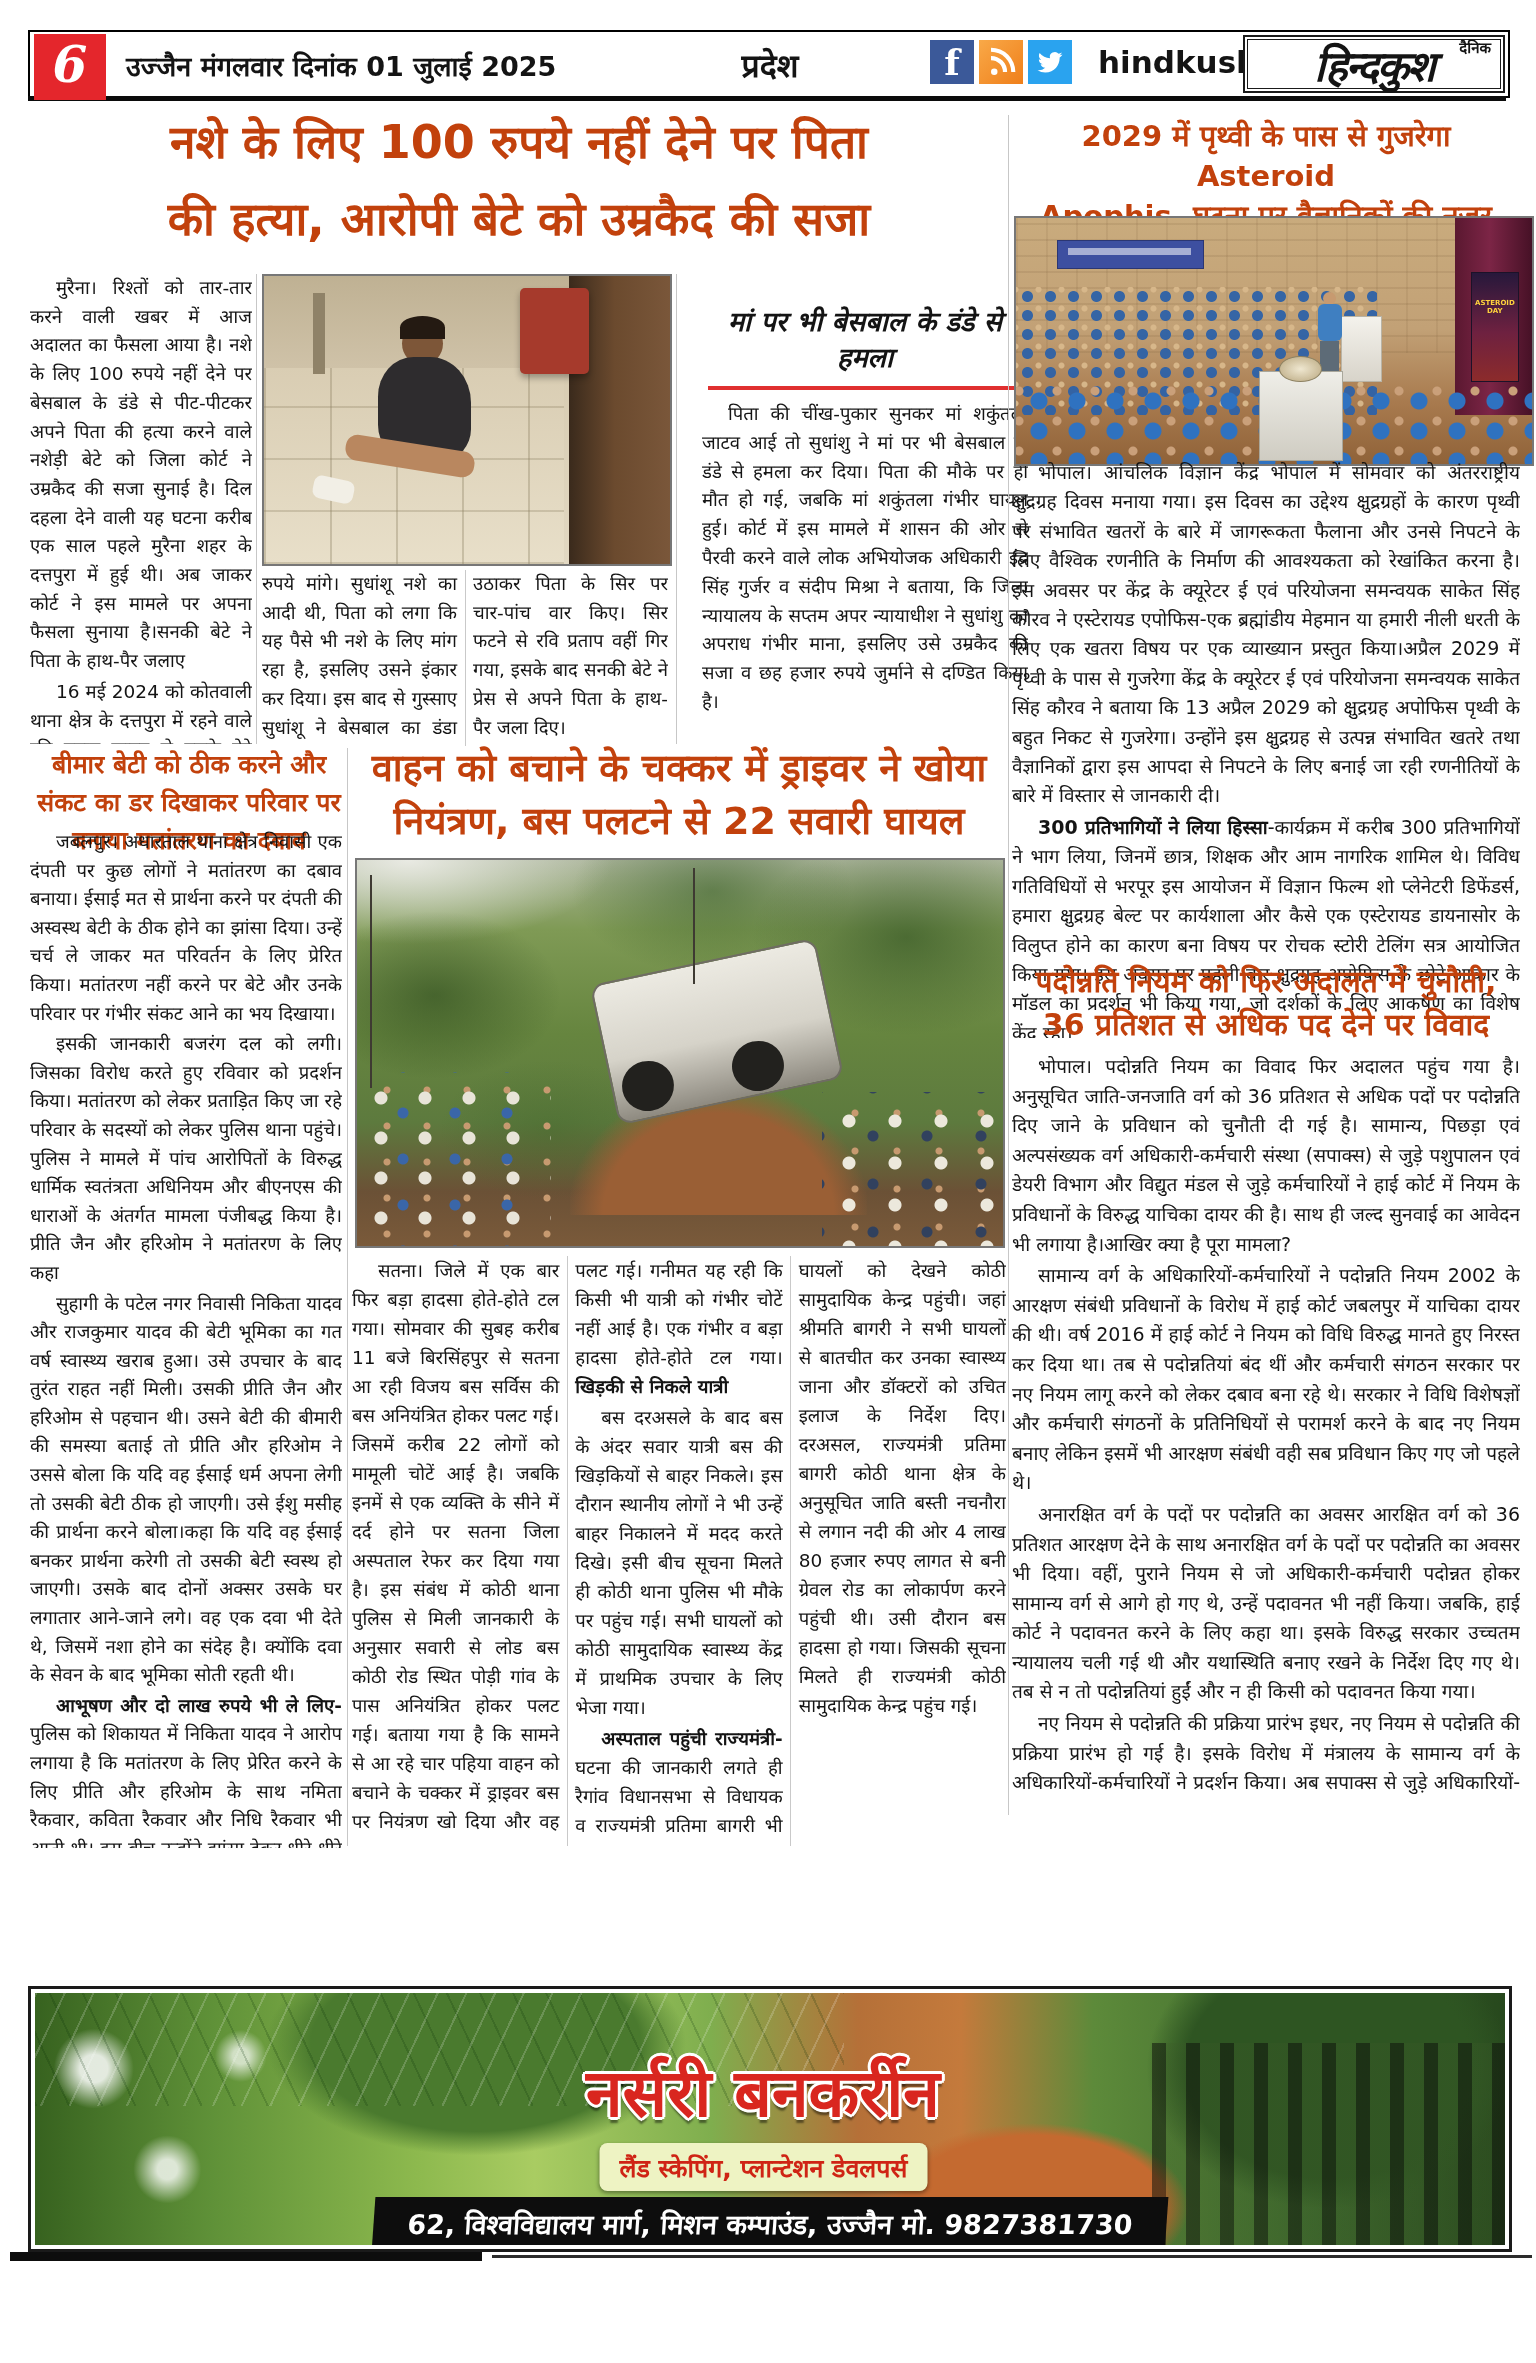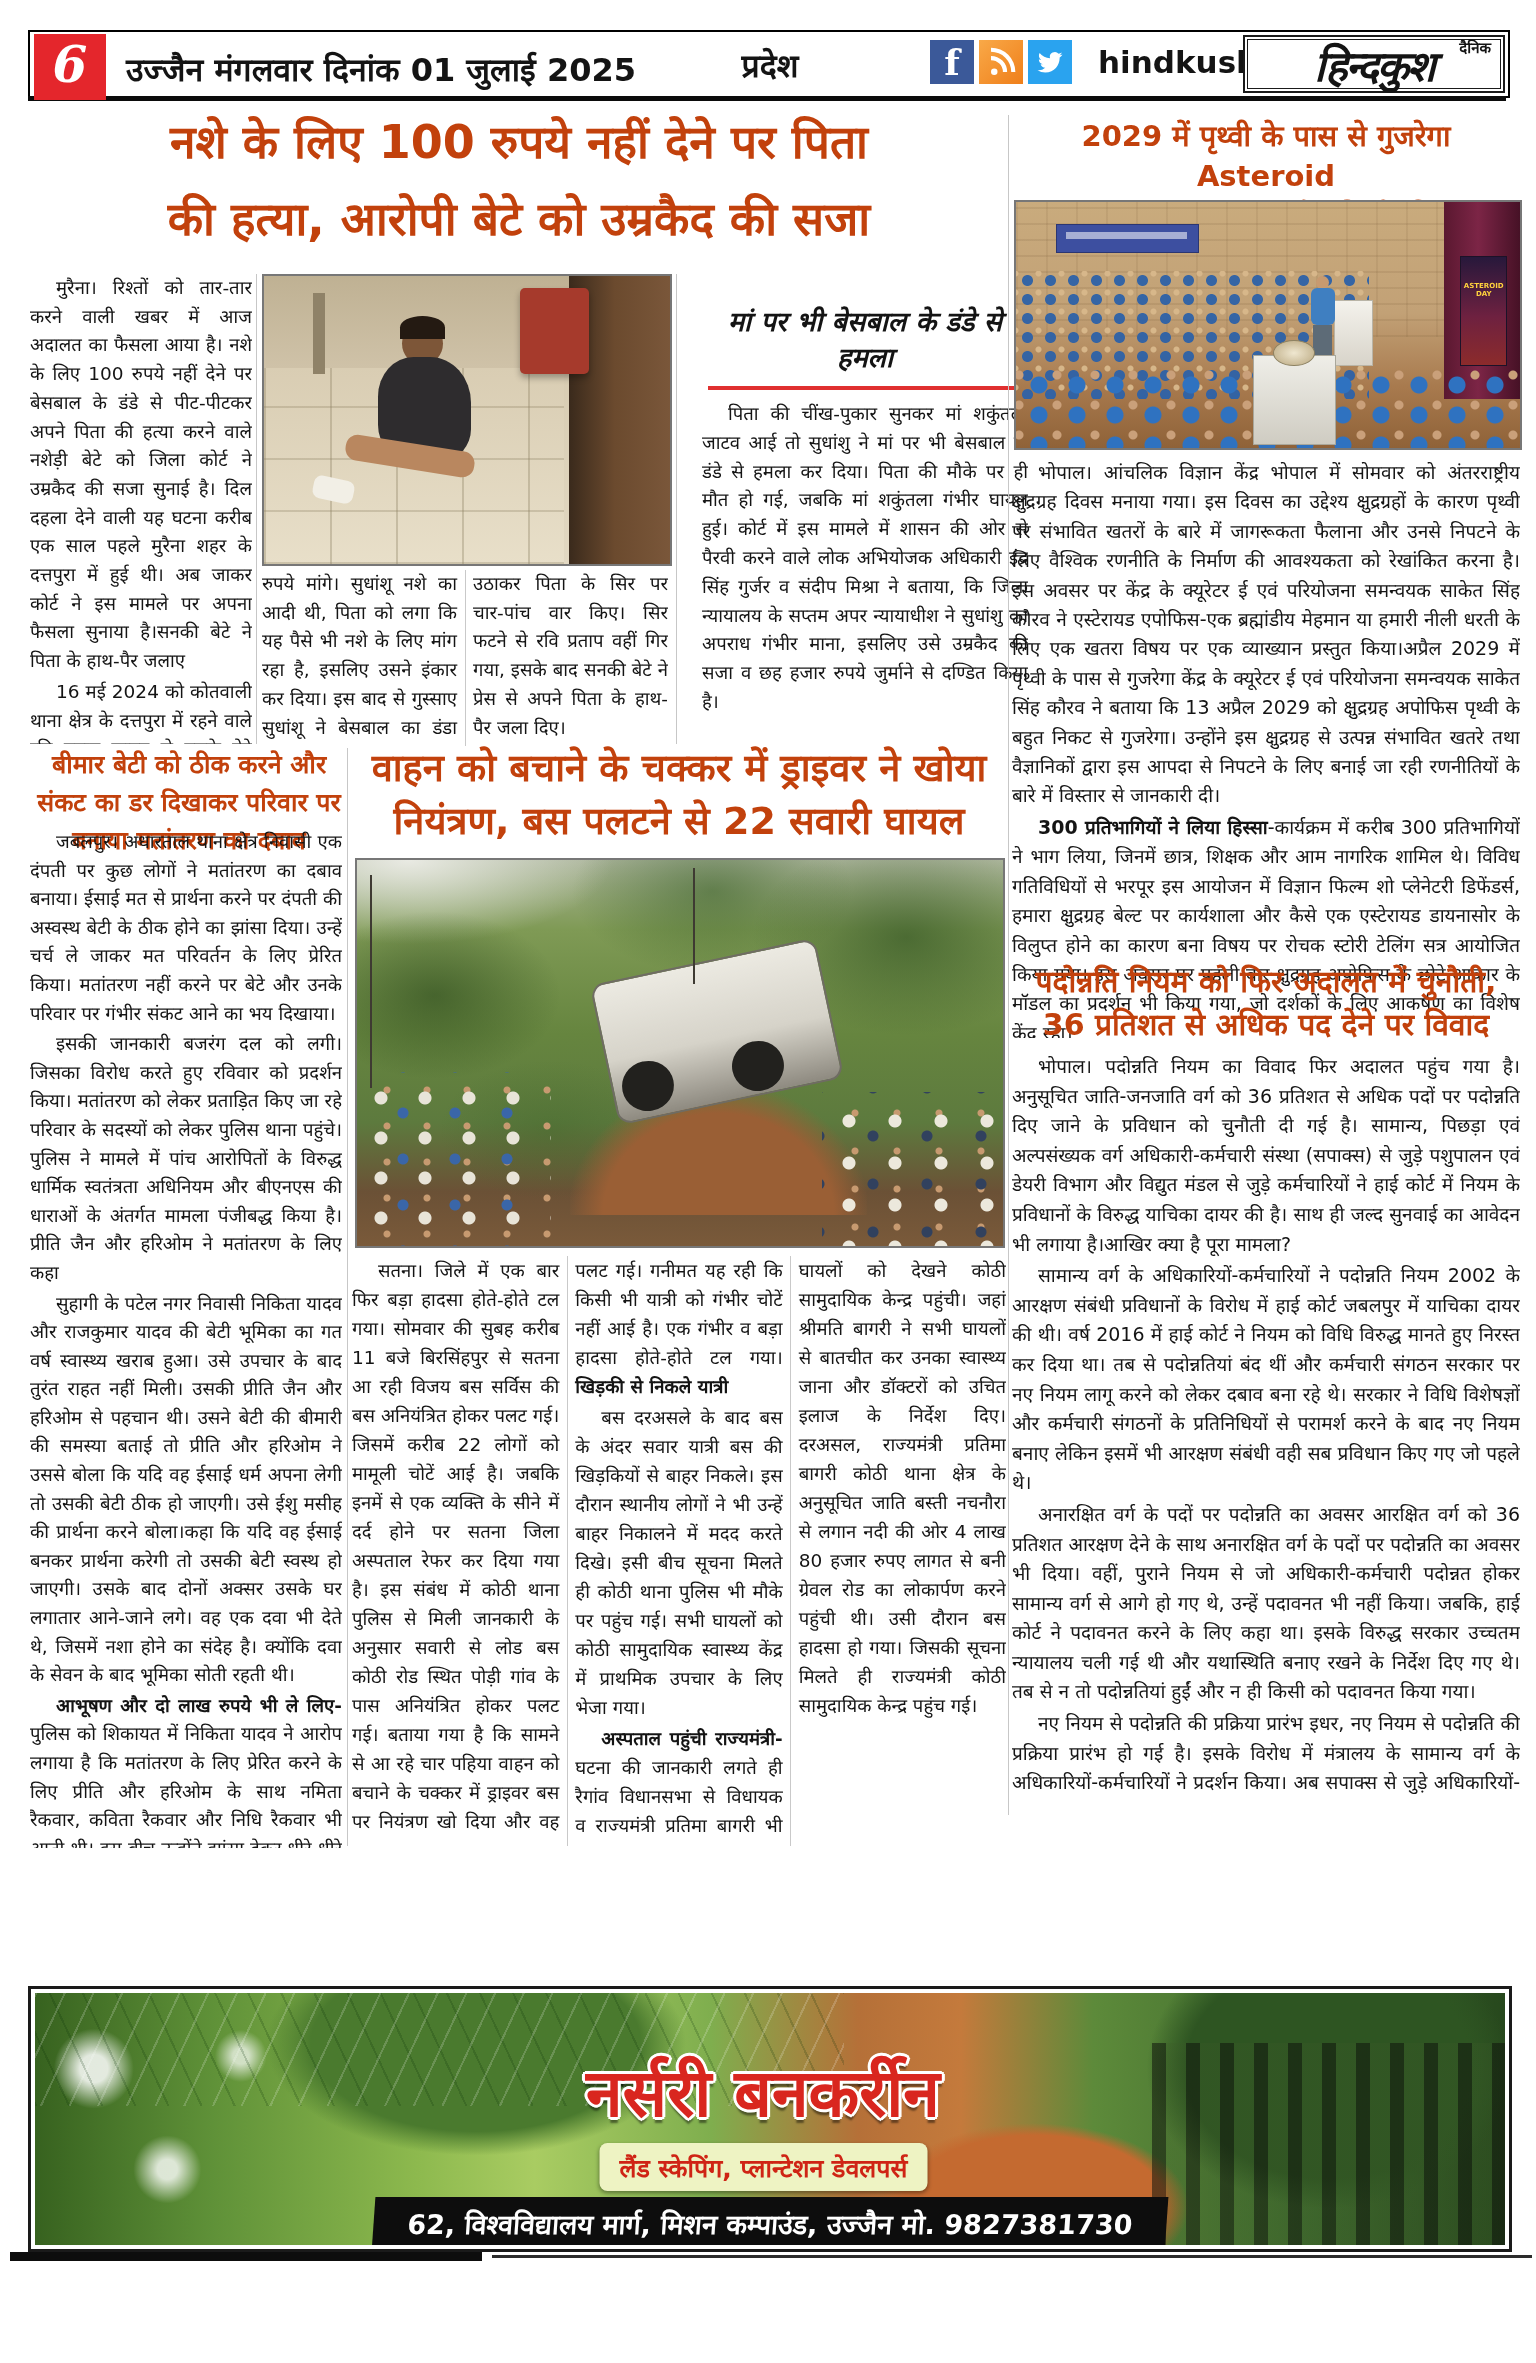--- a/index.html
+++ b/index.html
@@ -8,21 +8,21 @@
   .abs{position:absolute;}
   .jtext{text-align:justify;overflow:hidden;}
   .jtext p{margin:0 0 2px 0;}
   .ind{text-indent:26px;}
   .vrule{position:absolute;width:1px;background:#c7c7c7;}
   
   .hdr{position:absolute;left:28px;top:30px;width:1478px;height:64px;border:2px solid #000;background:#fff;}
   .pgnum{position:absolute;left:4px;top:2px;width:72px;height:66px;background:#e4262c;color:#fff;
          font-family:"DejaVu Serif","Liberation Serif",serif;font-style:italic;font-weight:800;
          font-size:50px;line-height:62px;text-align:center;z-index:3;}
-  .dateline{position:absolute;left:96px;top:15px;font-size:32px;font-weight:700;}
+  .dateline{position:absolute;left:96px;top:15px;font-size:27px;font-weight:700;}
   .section{position:absolute;left:630px;top:11px;width:220px;text-align:center;font-size:32px;font-weight:700;}
   .social{position:absolute;left:900px;top:8px;display:flex;gap:5px;}
   .sic{width:44px;height:44px;display:flex;align-items:center;justify-content:center;}
   .fb{background:#3b5999;color:#fff;font-family:"DejaVu Serif",serif;font-weight:800;font-size:36px;}
   .rss{background:linear-gradient(135deg,#f9a948,#ef7f1a);}
   .tw{background:#2aa3ef;}
   .site{position:absolute;left:1068px;top:12px;font-size:31px;font-weight:700;}
   .logo{position:absolute;right:3px;top:3px;width:258px;height:54px;border:2px solid #1a1a1a;background:#fff;}
   .logo .inner{position:absolute;inset:2px;border:1px solid #1a1a1a;}
   .logo .tagline{position:absolute;right:12px;top:0px;font-size:15px;font-weight:700;}
@@ -135,21 +135,21 @@
     </div>
   </div>
 
   <div class="vrule" style="left:1008px;top:115px;height:1700px;"></div>
 
   <div class="abs hl" style="left:1012px;top:116px;width:508px;font-size:29px;line-height:40px;font-weight:700;">
     <div>2029 में पृथ्वी के पास से गुजरेगा Asteroid</div>
     <div>Apophis, घटना पर वैज्ञानिकों की नजर</div>
   </div>
 
-  <div class="photo" style="left:1014px;top:200px;width:504px;height:246px;background:linear-gradient(180deg,#c9ab7d 0%,#c2a176 45%,#a87a4e 75%,#8f6238 100%);">
+  <div class="photo" style="left:1014px;top:216px;width:504px;height:246px;background:linear-gradient(180deg,#c9ab7d 0%,#c2a176 45%,#a87a4e 75%,#8f6238 100%);padding-left:12px;">
     <div class="ph-el" style="left:0;top:0;width:100%;height:55%;
         background:repeating-linear-gradient(0deg, rgba(120,90,55,.15) 0 2px, rgba(0,0,0,0) 2px 16px),
                    repeating-linear-gradient(90deg, rgba(120,90,55,.12) 0 2px, rgba(0,0,0,0) 2px 30px);"></div>
     <div class="ph-el" style="left:8%;top:9%;width:28%;height:11%;background:#3d4fa0;border:1px solid #2b3672;"></div>
     <div class="ph-el" style="left:10%;top:12%;width:24%;height:3%;background:rgba(255,255,255,.55);"></div>
     <div class="ph-el" style="right:0;top:0;width:15%;height:80%;background:linear-gradient(90deg,#5a1830,#7c2546 45%,#461126);"></div>
     <div class="ph-el" style="left:0;top:28%;width:70%;height:52%;
         background-image:radial-gradient(circle, #2e62a8 0 5px, rgba(0,0,0,0) 6px),radial-gradient(circle, #d9b98c 0 2.5px, rgba(0,0,0,0) 3.5px);
         background-size:23px 19px,23px 19px;background-position:0 0,11px -7px;opacity:.95;"></div>
     <div class="ph-el" style="left:0;top:66%;width:100%;height:34%;

